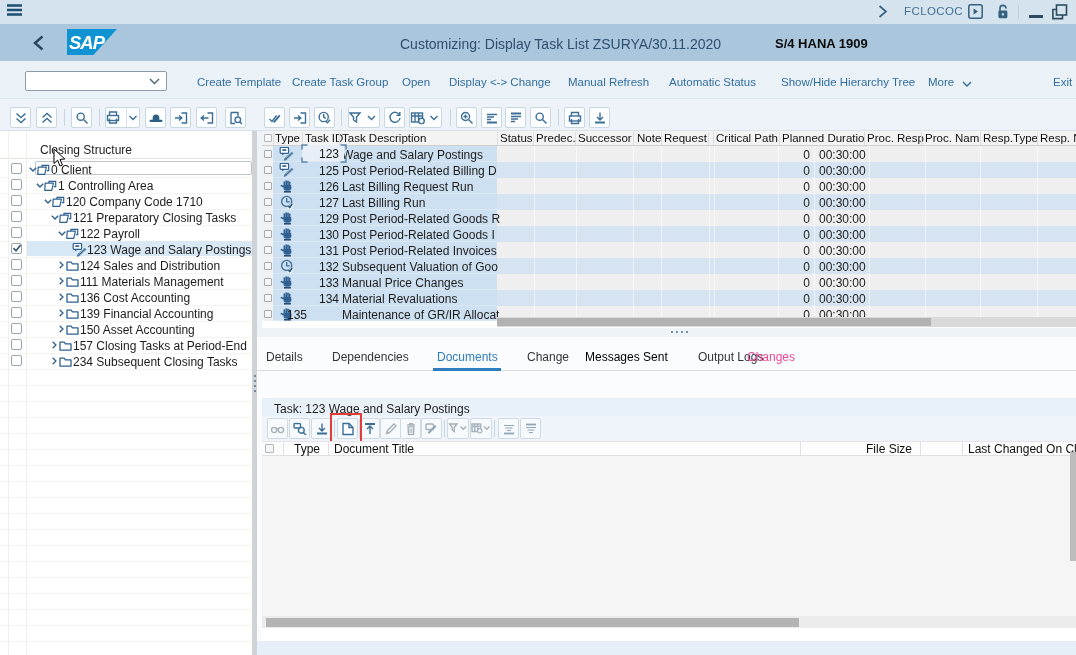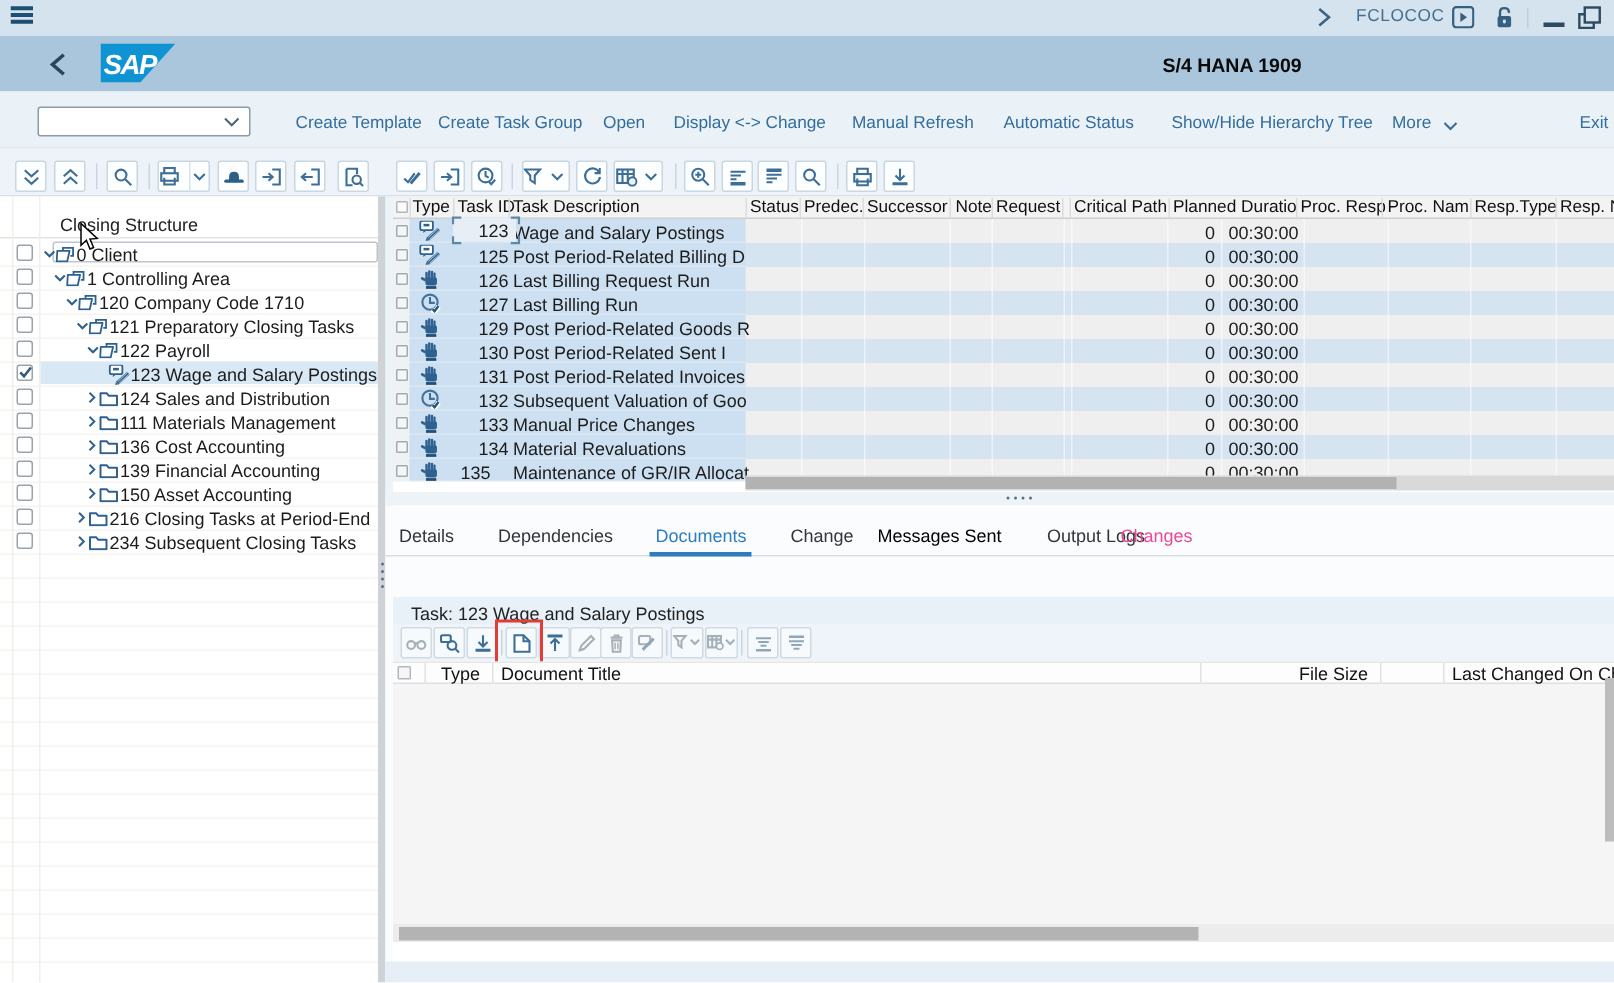--- a/index.html
+++ b/index.html
@@ -103,20 +103,21 @@
       <path d="M10.5 11 V14.6 H0.9 V5.5 H4.5" fill="none" stroke="#2c4b60" stroke-width="1.6"></path>
     </svg>
 <div class="ab titlebar"></div>
 <svg class="ab" style="left:32px;top:35px" width="13" height="16">
       <path d="M10.5 1.5 L3 8 L10.5 14.5" fill="none" stroke="#27475e" stroke-width="2.4"></path>
     </svg>
 <svg class="ab" style="left:67px;top:29px" width="50" height="26">
 <polygon points="0,0 50,0 26.5,26 0,26" fill="#0f93d3"></polygon>
 <text x="2" y="20" font-family="Liberation Sans,sans-serif" font-weight="bold" font-style="italic" font-size="18.5" fill="#fff" letter-spacing="-1">SAP</text>
 </svg>
+<div class="ab" style="left:400px;top:36px;font-size:14px;color:#2c4f6e">Customizing: Display Task List ZSURYA/30.11.2020</div>
 <div class="ab" style="left:775px;top:36px;font-size:13px;font-weight:bold;color:#0a0a0a">S/4 HANA 1909</div>
 <div class="ab menurow"></div>
 <div class="ab" style="left:25px;top:71px;width:142px;height:20px;background:#fff;border:1px solid #8d9ba7;border-radius:2px"></div>
 <svg class="ab" style="left:149px;top:78px" width="11" height="7">
       <path d="M1 1 L5.5 5.5 L10 1" fill="none" stroke="#4a657a" stroke-width="1.4"></path>
     </svg>
 <div class="mlink" style="left:197px">Create Template</div>
 <div class="mlink" style="left:292px">Create Task Group</div>
 <div class="mlink" style="left:402px">Open</div>
 <div class="mlink" style="left:449px">Display &lt;-&gt; Change</div>
@@ -386,21 +387,21 @@
       <use href="#fclosed"></use>
     </svg>
 <div class="trow" style="left:80px;top:323px">150 Asset Accounting</div>
 <div class="cb" style="left:11px;top:339px"></div>
 <svg class="ab" style="left:52px;top:341px" width="5" height="8">
       <use href="#chevr"></use>
     </svg>
 <svg class="ab" style="left:59px;top:340px" width="13" height="11">
       <use href="#fclosed"></use>
     </svg>
-<div class="trow" style="left:73px;top:339px">216 Closing Tasks at Period-End</div>
+<div class="trow" style="left:73px;top:339px">157 Closing Tasks at Period-End</div>
 <div class="cb" style="left:11px;top:355px"></div>
 <svg class="ab" style="left:52px;top:357px" width="5" height="8">
       <use href="#chevr"></use>
     </svg>
 <svg class="ab" style="left:59px;top:356px" width="13" height="11">
       <use href="#fclosed"></use>
     </svg>
 <div class="trow" style="left:73px;top:355px">234 Subsequent Closing Tasks</div>
 <div class="ab vsplit"></div>
 <div class="ab rmargin"></div>
@@ -560,21 +561,21 @@
 <div class="ab" style="left:775px;top:0;width:1px;height:16px;background:rgba(255,255,255,0.55)"></div>
 </div>
 <div class="hrow" style="top:226px;height:16px;background:#d6e3f1">
 <div class="keycell" style="height:16px"></div>
 <div class="ab" style="left:0;top:0;width:11px;height:16px;background:#eff2f5"></div>
 <div class="rcb"></div>
 <svg class="ab" style="left:17px;top:1px" width="16" height="14">
         <use href="#hand"></use>
       </svg>
 <div class="num" style="left:41px;width:36px;text-align:right">130</div>
-<div class="num" style="left:80px">Post Period-Related Sent I</div>
+<div class="num" style="left:80px">Post Period-Related Goods I</div>
 <div class="num" style="left:500px;width:48px;text-align:right">0</div>
 <div class="num" style="left:557px">00:30:00</div>
 <div class="ab" style="left:272px;top:0;width:1px;height:16px;background:rgba(255,255,255,0.55)"></div>
 <div class="ab" style="left:314px;top:0;width:1px;height:16px;background:rgba(255,255,255,0.55)"></div>
 <div class="ab" style="left:371px;top:0;width:1px;height:16px;background:rgba(255,255,255,0.55)"></div>
 <div class="ab" style="left:399px;top:0;width:1px;height:16px;background:rgba(255,255,255,0.55)"></div>
 <div class="ab" style="left:447px;top:0;width:1px;height:16px;background:rgba(255,255,255,0.55)"></div>
 <div class="ab" style="left:452px;top:0;width:1px;height:16px;background:rgba(255,255,255,0.55)"></div>
 <div class="ab" style="left:516px;top:0;width:1px;height:16px;background:rgba(255,255,255,0.55)"></div>
 <div class="ab" style="left:552px;top:0;width:1px;height:16px;background:rgba(255,255,255,0.55)"></div>
@@ -679,21 +680,21 @@
 <div class="ab" style="left:718px;top:0;width:1px;height:16px;background:rgba(255,255,255,0.55)"></div>
 <div class="ab" style="left:775px;top:0;width:1px;height:16px;background:rgba(255,255,255,0.55)"></div>
 </div>
 <div class="hrow" style="top:306px;height:15px;background:#efefef">
 <div class="keycell" style="height:15px"></div>
 <div class="ab" style="left:0;top:0;width:11px;height:15px;background:#eff2f5"></div>
 <div class="rcb"></div>
 <svg class="ab" style="left:17px;top:1px" width="16" height="14">
         <use href="#hand"></use>
       </svg>
-<div class="num" style="left:37px;width:36px;text-align:center">135</div>
+<div class="num" style="left:25px;width:36px;text-align:left">135</div>
 <div class="num" style="left:80px">Maintenance of GR/IR Allocat</div>
 <div class="num" style="left:500px;width:48px;text-align:right">0</div>
 <div class="num" style="left:557px">00:30:00</div>
 <div class="ab" style="left:272px;top:0;width:1px;height:15px;background:rgba(255,255,255,0.55)"></div>
 <div class="ab" style="left:314px;top:0;width:1px;height:15px;background:rgba(255,255,255,0.55)"></div>
 <div class="ab" style="left:371px;top:0;width:1px;height:15px;background:rgba(255,255,255,0.55)"></div>
 <div class="ab" style="left:399px;top:0;width:1px;height:15px;background:rgba(255,255,255,0.55)"></div>
 <div class="ab" style="left:447px;top:0;width:1px;height:15px;background:rgba(255,255,255,0.55)"></div>
 <div class="ab" style="left:452px;top:0;width:1px;height:15px;background:rgba(255,255,255,0.55)"></div>
 <div class="ab" style="left:516px;top:0;width:1px;height:15px;background:rgba(255,255,255,0.55)"></div>

